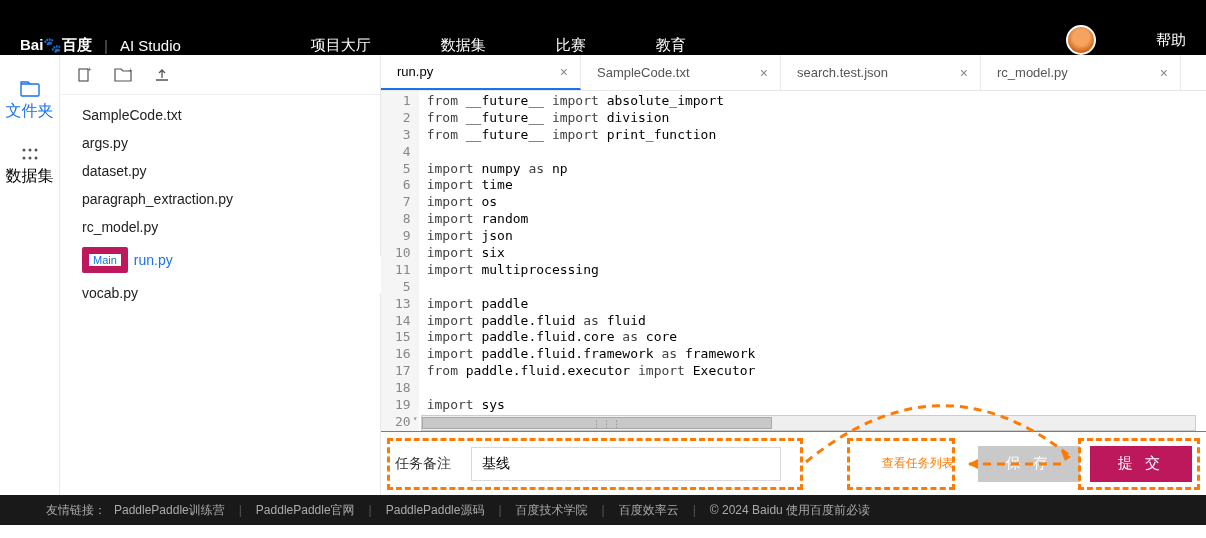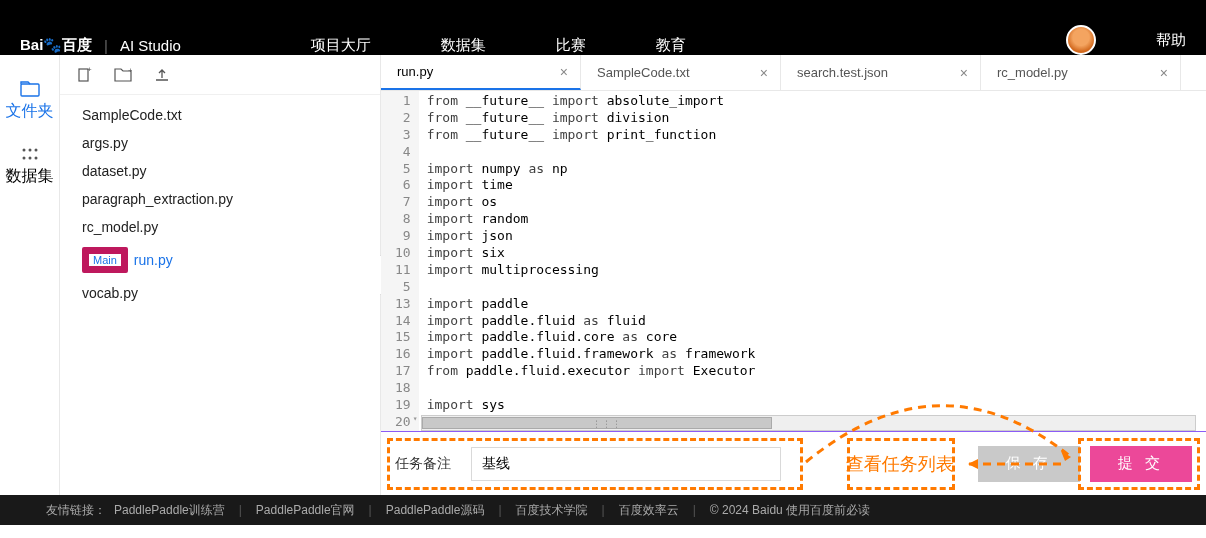--- a/index.html
+++ b/index.html
@@ -37,24 +37,24 @@
 .code { padding:2px 8px; line-height:1.3; white-space:pre; flex:1; overflow:auto; }
 .kw { color:#404040; font-weight:normal; }
 .str { color:#2a00ff; }
 .num { color:#000; }
 .code-wrap .hscroll { position:absolute; bottom:0; left:40px; right:10px; height:16px; background:#efefef; border:1px solid #ccc; }
 .code-wrap .hscroll::before { content:''; position:absolute; left:0; width:45%; top:1px; bottom:1px; background:#c8c8c8; border:1px solid #aaa; }
 .code-wrap .hscroll .grip { position:absolute; left:22%; top:3px; color:#888; font-size:9px; letter-spacing:1px; }
 .bottom-bar { height:64px; border-top:1px solid #8b5cf6; display:flex; align-items:center; padding:0 14px; gap:10px; position:relative; }
 .bottom-bar label { font-size:14px; color:#333; margin-right:10px; }
 .bottom-bar input { width:310px; height:34px; border:1px solid #d9d9d9; padding:0 10px; font-size:14px; }
-.link { color:#ff7a00; font-size:18px; margin-left:auto; margin-right:14px; cursor:pointer; }
+.link { color:#ff7a00; font-size:12px; margin-left:auto; margin-right:14px; cursor:pointer; }
 .btn { height:36px; padding:0 28px; border:none; font-size:15px; letter-spacing:4px; cursor:pointer; }
 .btn.save { background:#c9c9c9; color:#fff; }
-.btn.submit { background:#ec4899; color:#fff; }
+.btn.submit { background:#be185d; color:#fff; }
 .hl { position:absolute; border:3px dashed #ff7a00; pointer-events:none; }
 .hl.arrow { border:none; }
 .footer { background:#191919; color:#aaa; height:30px; display:flex; align-items:center; padding:0 46px; font-size:12px; gap:8px; }
 .footer a { color:#aaa; text-decoration:none; }
 .footer .sep { color:#555; margin:0 6px; }
 </style>
 </head>
 <body>
 
 <div class="header">

